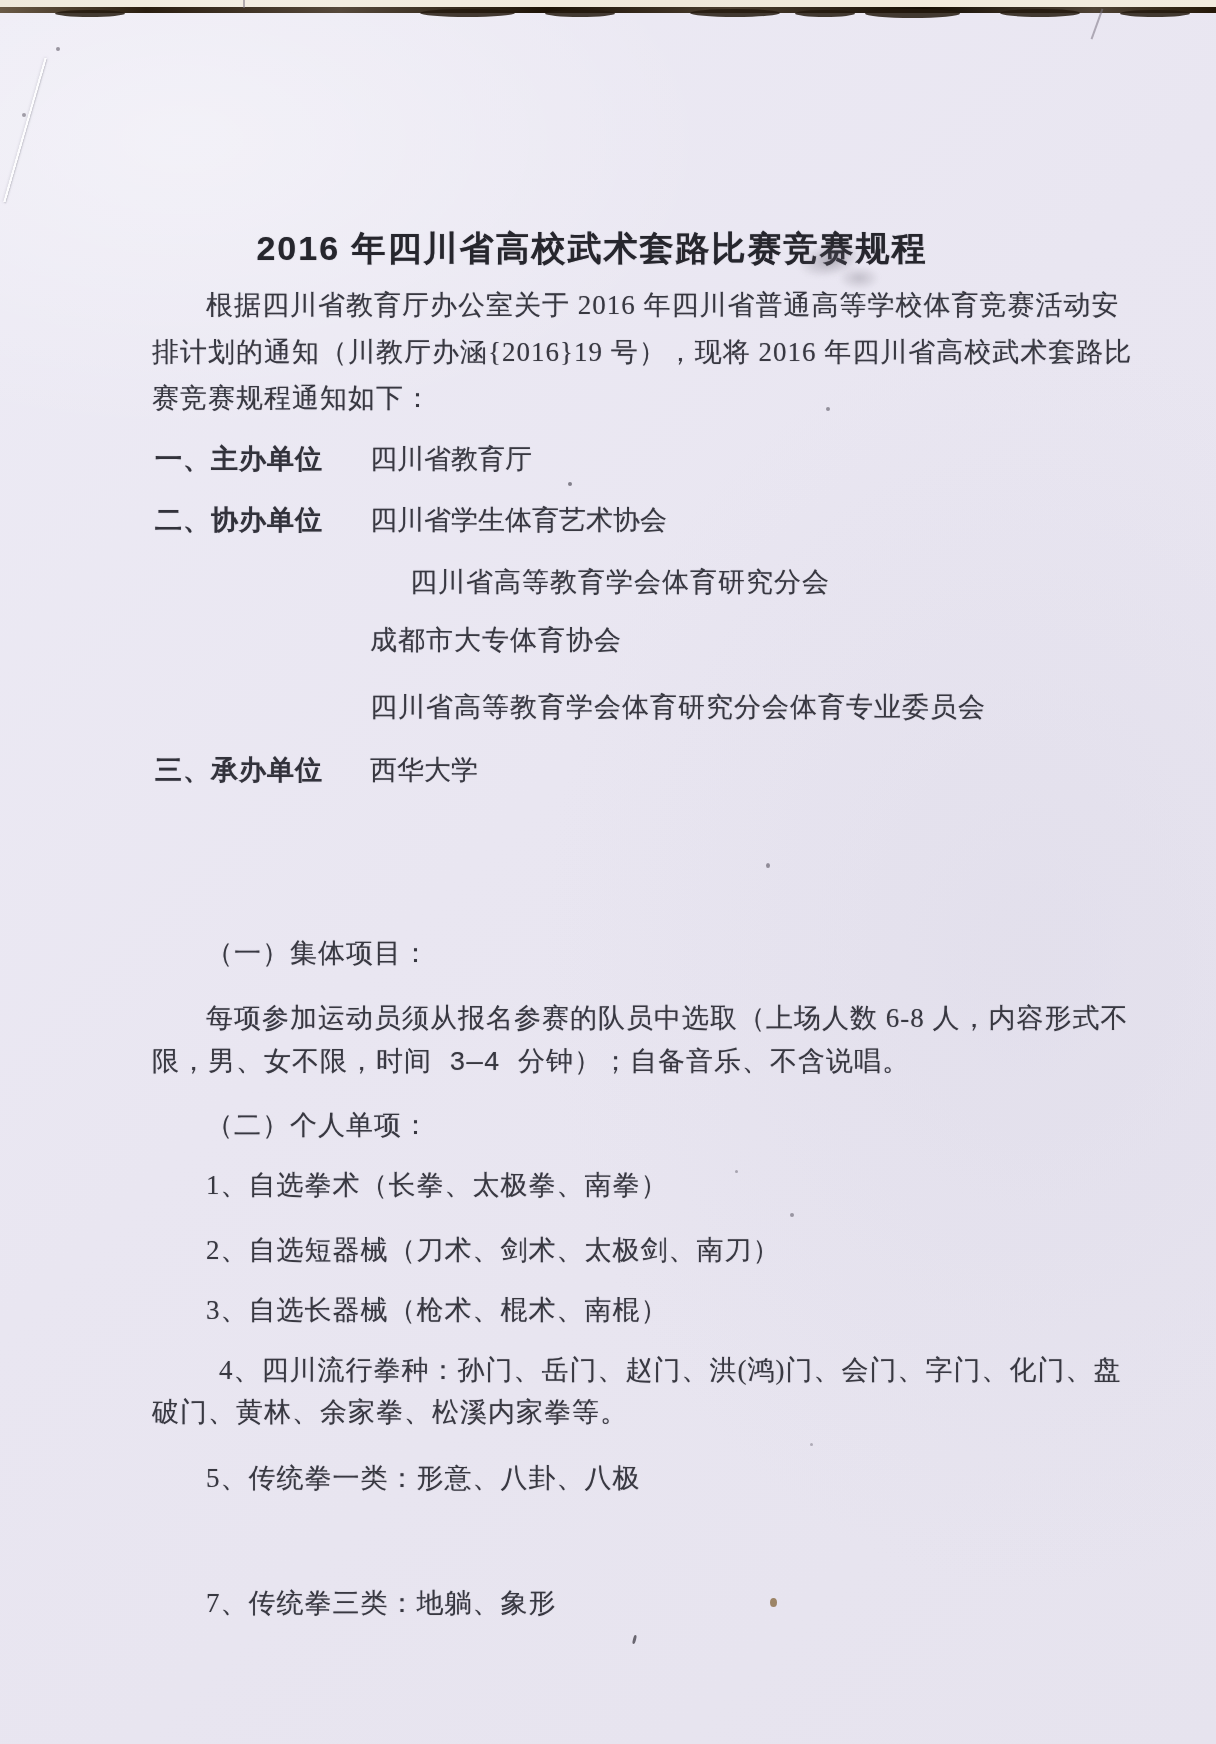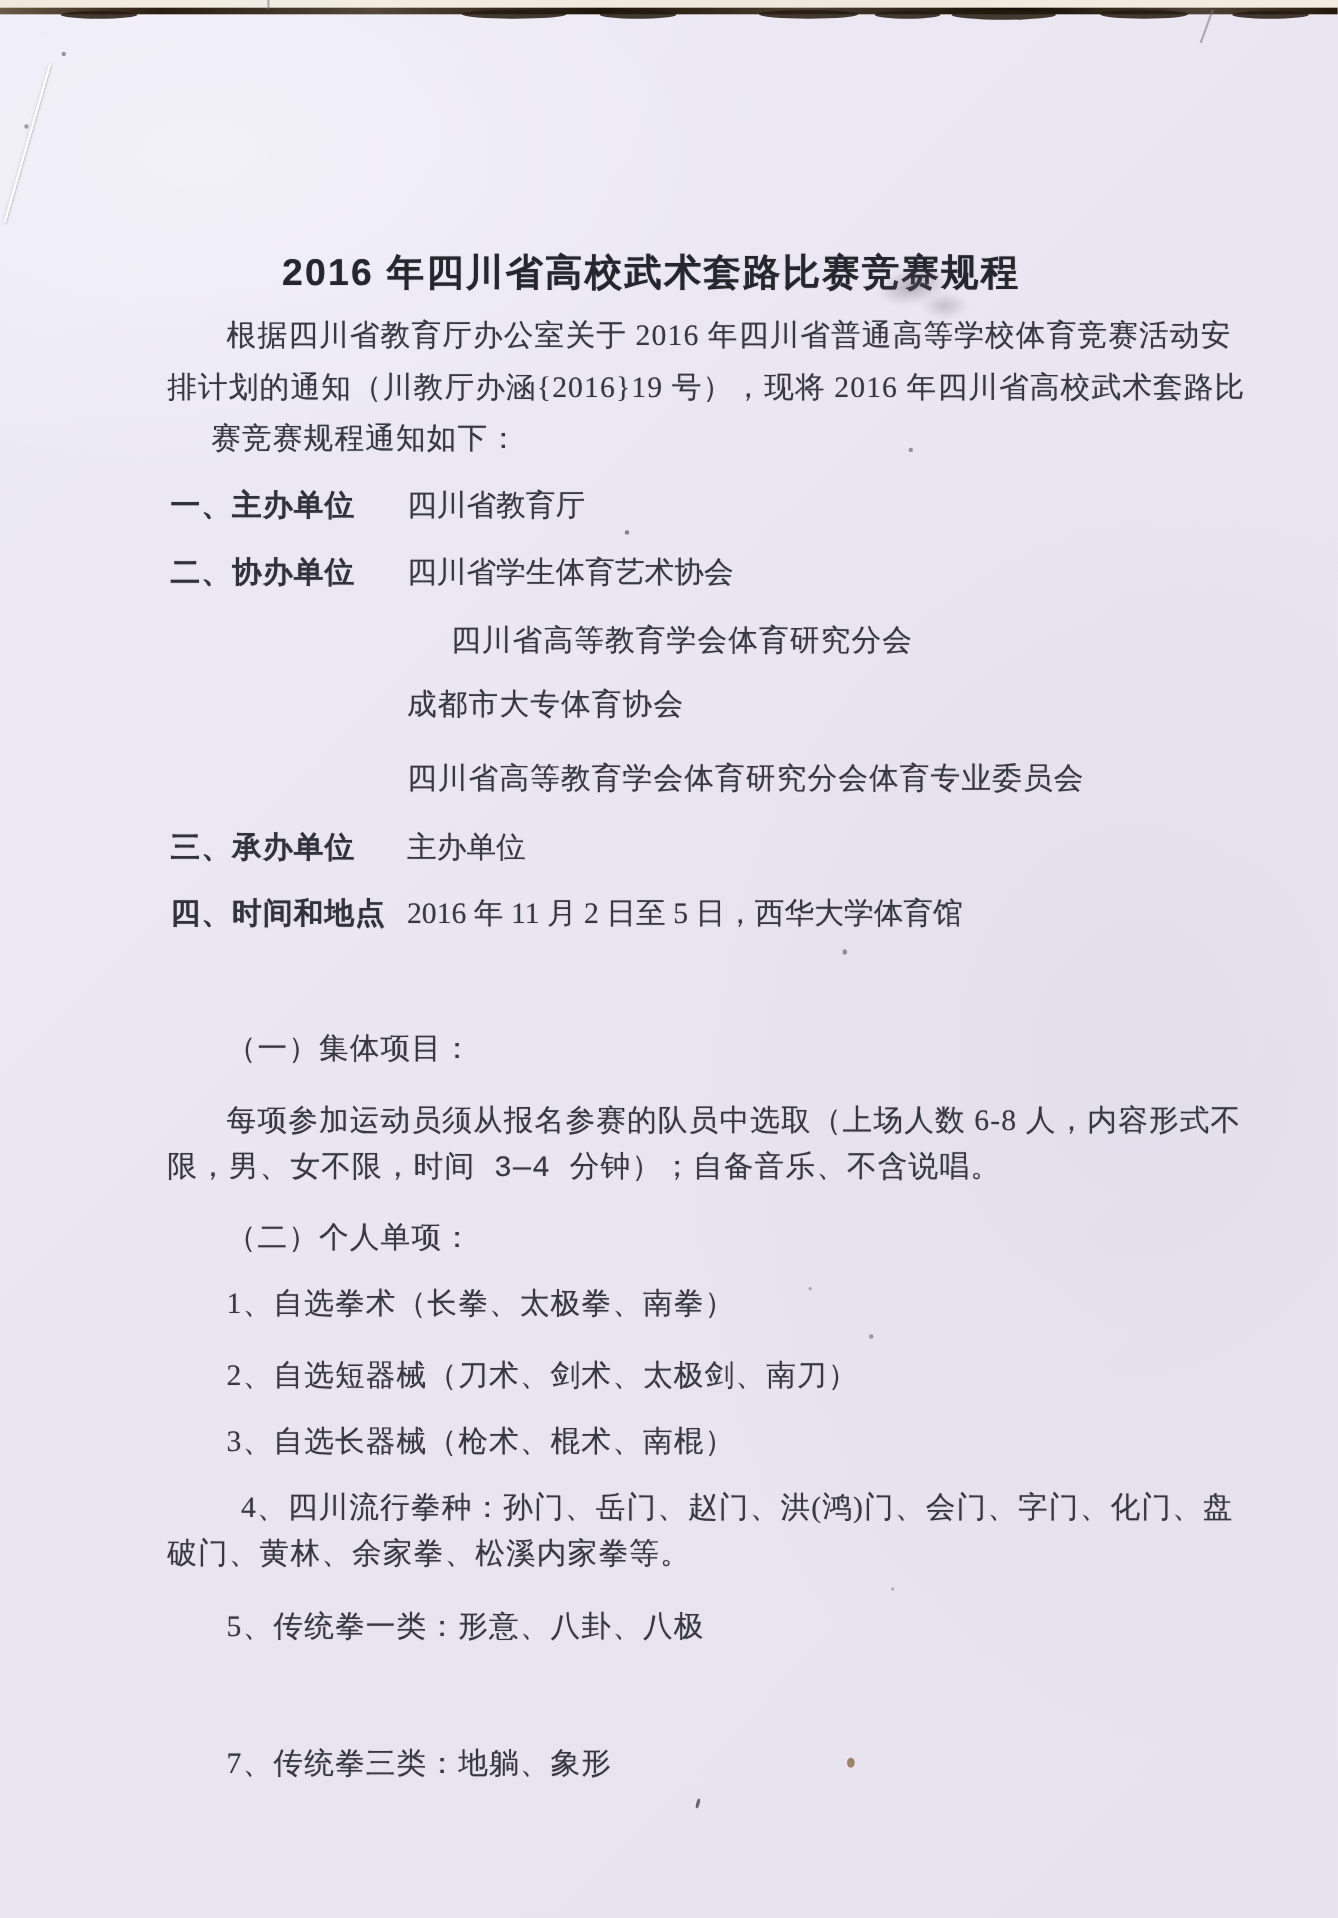--- a/index.html
+++ b/index.html
@@ -106,44 +106,40 @@
   <div class="speck" style="left:56px;top:47px;width:4px;height:4px;background:#6a6672;opacity:.65;"></div>
   <div class="speck" style="left:22px;top:113px;width:4px;height:4px;background:#6a6672;opacity:.6;"></div>
 
   <h1 class="title">2016 年四川省高校武术套路比赛竞赛规程</h1>
 
   <div class="smudge" style="left:797px;top:243px;width:66px;height:34px;background:radial-gradient(ellipse at center, rgba(96,92,104,0.42), rgba(96,92,104,0) 70%);transform:rotate(-12deg);"></div>
   <div class="smudge" style="left:838px;top:266px;width:42px;height:24px;background:radial-gradient(ellipse at center, rgba(110,106,118,0.32), rgba(110,106,118,0) 70%);"></div>
 
   <div class="t" style="left:206px;top:282px;">根据四川省教育厅办公室关于 2016 年四川省普通高等学校体育竞赛活动安</div>
   <div class="t" style="left:152px;top:329px;">排计划的通知（川教厅办涵{2016}19 号），现将 2016 年四川省高校武术套路比</div>
-  <div class="t" style="left:152px;top:375px;margin-left:40px;">赛竞赛规程通知如下：</div>
+  <div class="t" style="left:152px;top:375px;">赛竞赛规程通知如下：</div>
 
   <div class="row" style="top:436px;">
     <span class="sec-label">一、主办单位</span>
     <span class="sec-value">四川省教育厅</span>
   </div>
 
   <div class="row" style="top:497px;">
     <span class="sec-label">二、协办单位</span>
     <span class="sec-value">四川省学生体育艺术协会</span>
   </div>
   <div class="t" style="left:370px;top:559px;margin-left:40px;">四川省高等教育学会体育研究分会</div>
   <div class="t" style="left:370px;top:617px;">成都市大专体育协会</div>
   <div class="t" style="left:370px;top:684px;">四川省高等教育学会体育研究分会体育专业委员会</div>
 
   <div class="row" style="top:747px;">
     <span class="sec-label">三、承办单位</span>
-    <span class="sec-value">主办单位</span>
+    <span class="sec-value">西华大学</span>
   </div>
 
-  <div class="row" style="top:807px;">
-    <span class="sec-label">四、时间和地点</span>
-    <span class="sec-value">2016 年 11 月 2 日至 5 日，西华大学体育馆</span>
-  </div>
 
 
   <div class="t" style="left:206px;top:930px;">（一）集体项目：</div>
   <div class="t" style="left:206px;top:995px;">每项参加运动员须从报名参赛的队员中选取（上场人数 6-8 人，内容形式不</div>
   <div class="t" style="left:152px;top:1040px;font-family:Liberation Mono, monospace;">限，男、女不限，时间 3—4 分钟）；自备音乐、不含说唱。</div>
 
   <div class="t" style="left:206px;top:1102px;">（二）个人单项：</div>
   <div class="t" style="left:206px;top:1162px;">1、自选拳术（长拳、太极拳、南拳）</div>
   <div class="t" style="left:206px;top:1227px;">2、自选短器械（刀术、剑术、太极剑、南刀）</div>
   <div class="t" style="left:206px;top:1287px;">3、自选长器械（枪术、棍术、南棍）</div>

